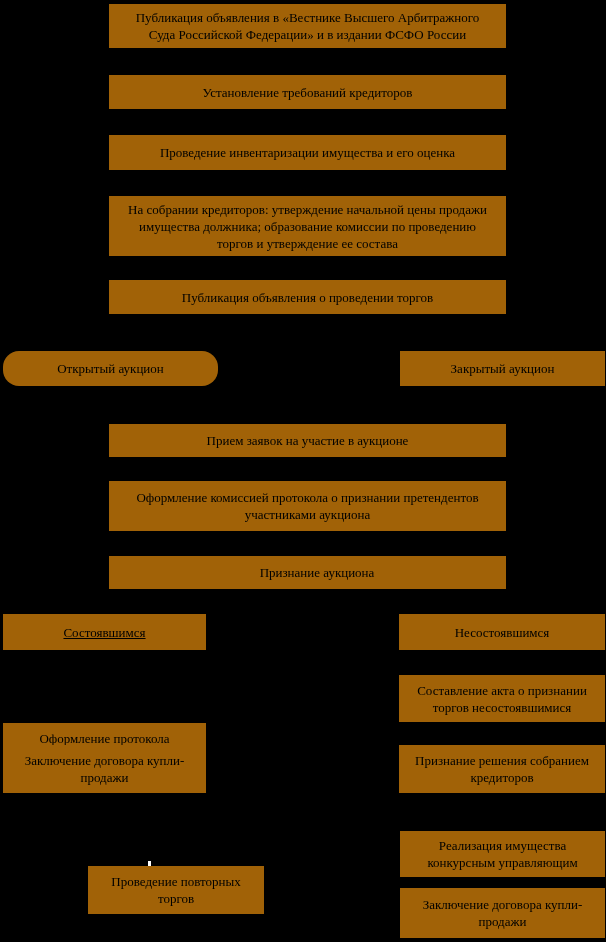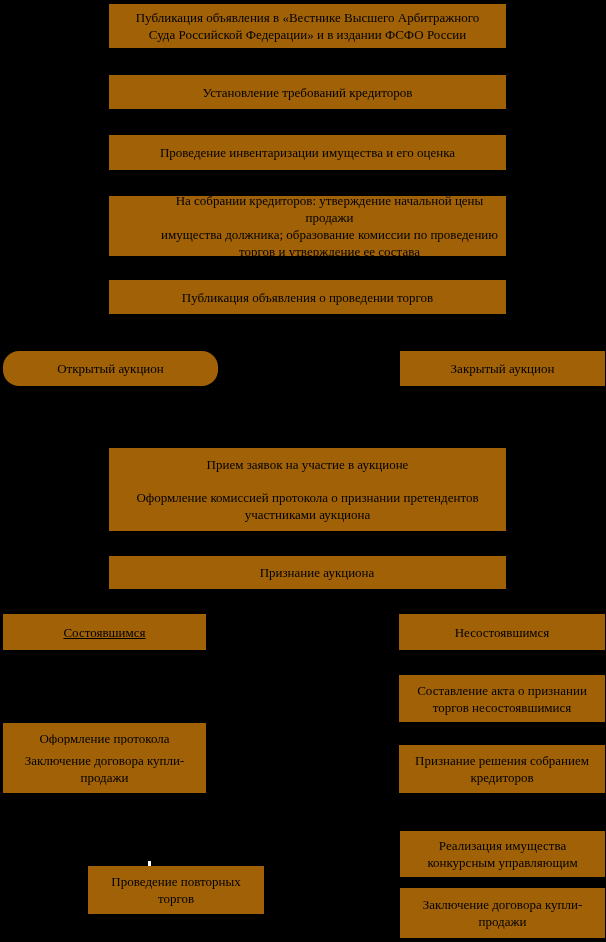--- a/index.html
+++ b/index.html
@@ -36,29 +36,29 @@
 </style>
 </head>
 <body>
 
 <div class="stage">
 
   <div class="box" style="left:109px; top:4px;   width:397px; height:44px;">Публикация объявления в «Вестнике Высшего Арбитражного
 Суда Российской Федерации» и в издании ФСФО России</div>
   <div class="box" style="left:109px; top:75px;  width:397px; height:34px;text-align:center;">Установление требований кредиторов</div>
   <div class="box" style="left:109px; top:135px; width:397px; height:35px;">Проведение инвентаризации имущества и его оценка</div>
-  <div class="box" style="left:109px; top:196px; width:397px; height:60px;padding-left:48px;">На собрании кредиторов: утверждение начальной цены продажи
+  <div class="box" style="left:109px; top:196px; width:397px; height:60px;">На собрании кредиторов: утверждение начальной цены продажи
 имущества должника; образование комиссии по проведению
 торгов и утверждение ее состава</div>
   <div class="box" style="left:109px; top:280px; width:397px; height:34px;">Публикация объявления о проведении торгов</div>
 
   <div class="box" style="left:3px;   top:351px; width:215px; height:35px;border-radius:16px;">Открытый аукцион</div>
   <div class="box" style="left:400px; top:351px; width:205px; height:35px;">Закрытый аукцион</div>
 
-  <div class="box" style="left:109px; top:424px; width:397px; height:33px;margin-top:24px;">Прием заявок на участие в аукционе</div>
+  <div class="box" style="left:109px; top:424px; width:397px; height:33px;">Прием заявок на участие в аукционе</div>
   <div class="box" style="left:109px; top:481px; width:397px; height:50px;">Оформление комиссией протокола о признании претендентов
 участниками аукциона</div>
   <div class="box" style="left:109px; top:556px; width:397px; height:33px;padding-left:23px;">Признание аукциона</div>
 
   <div class="box" style="left:3px;   top:614px; width:203px; height:36px;text-decoration:underline;">Состоявшимся</div>
   <div class="box" style="left:399px; top:614px; width:206px; height:36px;">Несостоявшимся</div>
 
   <div class="box" style="left:3px;   top:675px; width:203px; height:47px;margin-top:48px;">Оформление протокола
 продажи</div>
   <div class="box" style="left:399px; top:675px; width:206px; height:47px;">Составление акта о признании

